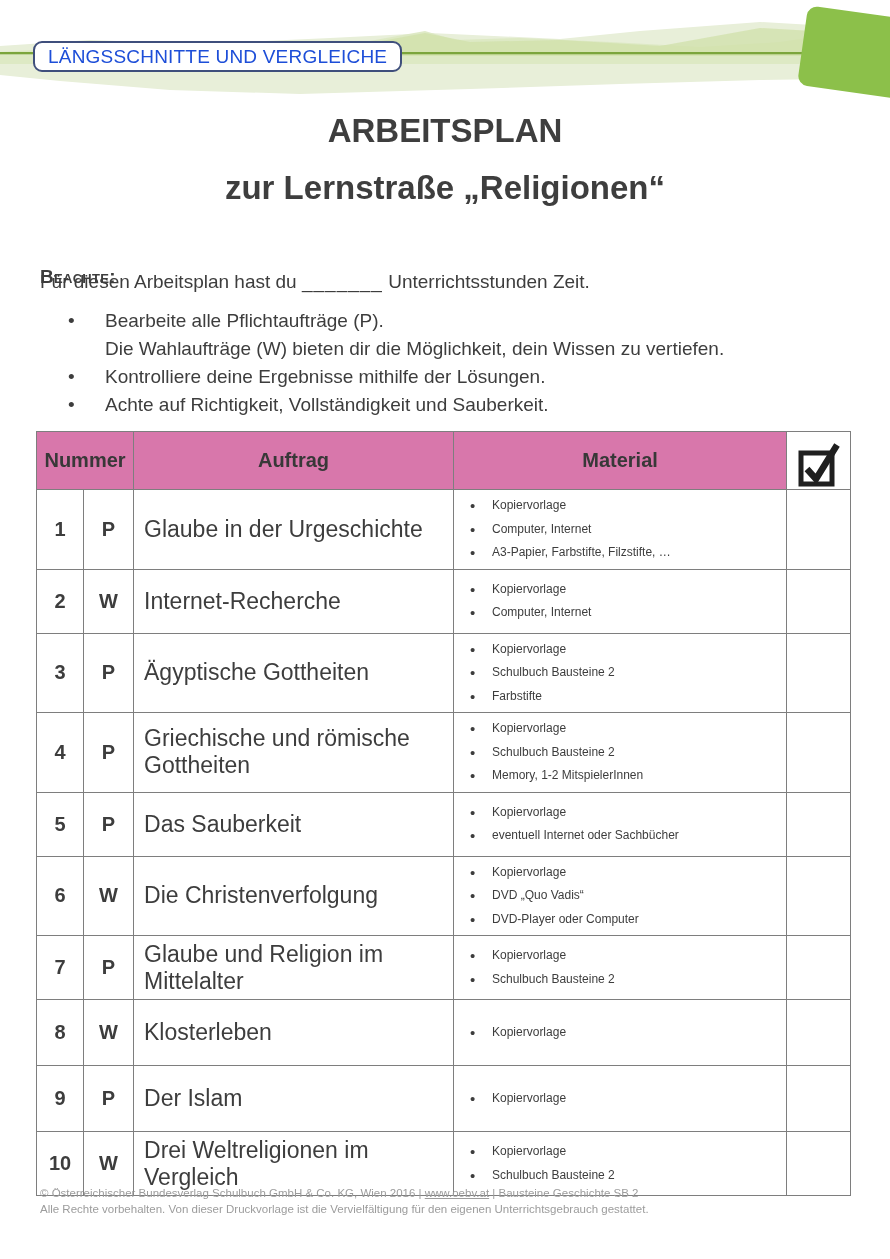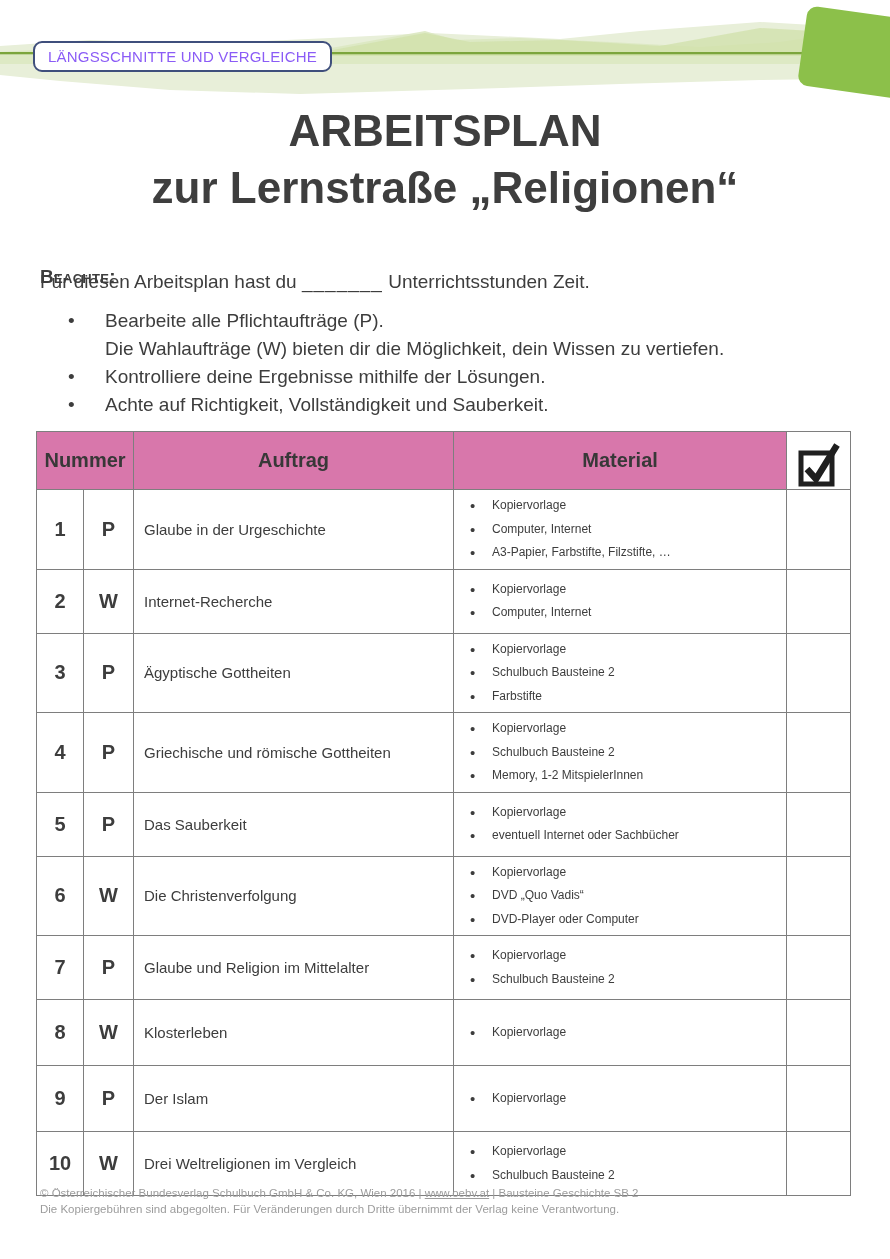--- a/index.html
+++ b/index.html
@@ -10,46 +10,46 @@
   
   .band{position:absolute;top:0;left:0;width:890px;height:105px;}
   .band svg{display:block;}
   .corner{
     position:absolute;left:802px;top:14px;width:130px;height:80px;
     background:#8cc04a;border-radius:10px;transform:rotate(8deg);
   }
   .tag{
     position:absolute;left:33px;top:41px;height:23px;padding:2px 13px;
     background:#ffffff;border:2px solid #3f4f7c;border-radius:9px;
-    display:flex;align-items:center;
-    font-size:15px;letter-spacing:.2px;color:#8b5cf6;white-space:nowrap;
+    display:flex;align-items:flex-end;
+    font-size:19px;letter-spacing:.2px;color:#1d4ed8;white-space:nowrap;
   }
   
   .title{position:absolute;top:102px;left:0;right:0;text-align:center;
     font-weight:bold;color:#3e3e3e;}
-  .title div{font-size:44px;line-height:57px;}
+  .title div{font-size:33px;line-height:57px;}
   
   .intro{position:absolute;top:250px;left:40px;right:30px;font-size:19px;line-height:26px;}
   .blank{letter-spacing:1px;text-align:right;}
   .note-label{position:absolute;top:266px;left:40px;font-size:19px;font-weight:bold;
     font-variant:small-caps;letter-spacing:.3px;}
   .notes{position:absolute;top:307px;left:40px;right:30px;font-size:19px;}
   .note-row{display:flex;padding-left:28px;}
   .note-row .dot{width:26px;flex:0 0 26px;line-height:28px;}
   .note-row .ntxt div{line-height:28px;margin-left:11px;}
   
   table.plan{
     position:absolute;top:431px;left:36px;width:814px;
     border-collapse:collapse;table-layout:fixed;padding-left:46px;
   }
   table.plan th,table.plan td{border:1px solid #7e7e7e;vertical-align:middle;overflow:hidden;}
   thead th{background:#d877ab;height:55px;font-size:20px;font-weight:bold;color:#383838;text-align:center;}
   thead th.check-col{background:#ffffff;text-align:center;vertical-align:middle;padding:0;}
   td.num,td.typ{text-align:center;font-weight:bold;font-size:20px;}
-  td.auftrag{font-size:15px;padding:2px 6px 2px 10px;}
+  td.auftrag{font-size:23px;padding:2px 6px 2px 10px;}
   td.material{padding:4px 2px;}
   .mat{display:flex;align-items:flex-start;padding-left:12px;}
   .mat .dot{width:22px;flex:0 0 22px;text-align:left;line-height:23.5px;font-size:15px;padding-left:2px;}
   .mat .mtxt{font-size:12px;line-height:23.5px;}
   .chkicon{display:block;margin:4px auto 0 auto;}
   
   .footer{position:absolute;top:1186px;left:40px;right:30px;
     font-size:11.5px;line-height:15.5px;color:#9c9c9c;}
   .footer a{color:#9c9c9c;}
 </style>
@@ -298,16 +298,16 @@
         </tr>
       </tbody>
   </table>
 
   <div class="footer">
     <div>
       <span>© Österreichischer Bundesverlag Schulbuch GmbH &amp; Co. KG, Wien 2016 |</span>
       <a href="#">www.oebv.at</a>
       <span>| Bausteine Geschichte SB 2</span>
     </div>
-    <div>Die Kopiergebühren sind abgegolten. Für Veränderungen durch Dritte übernimmt der Verlag keine Verantwortung.</div>
+    <div>Alle Rechte vorbehalten. Von dieser Druckvorlage ist die Vervielfältigung für den eigenen Unterrichtsgebrauch gestattet.</div>
   </div>
 
 </div>
 
 </body></html>

